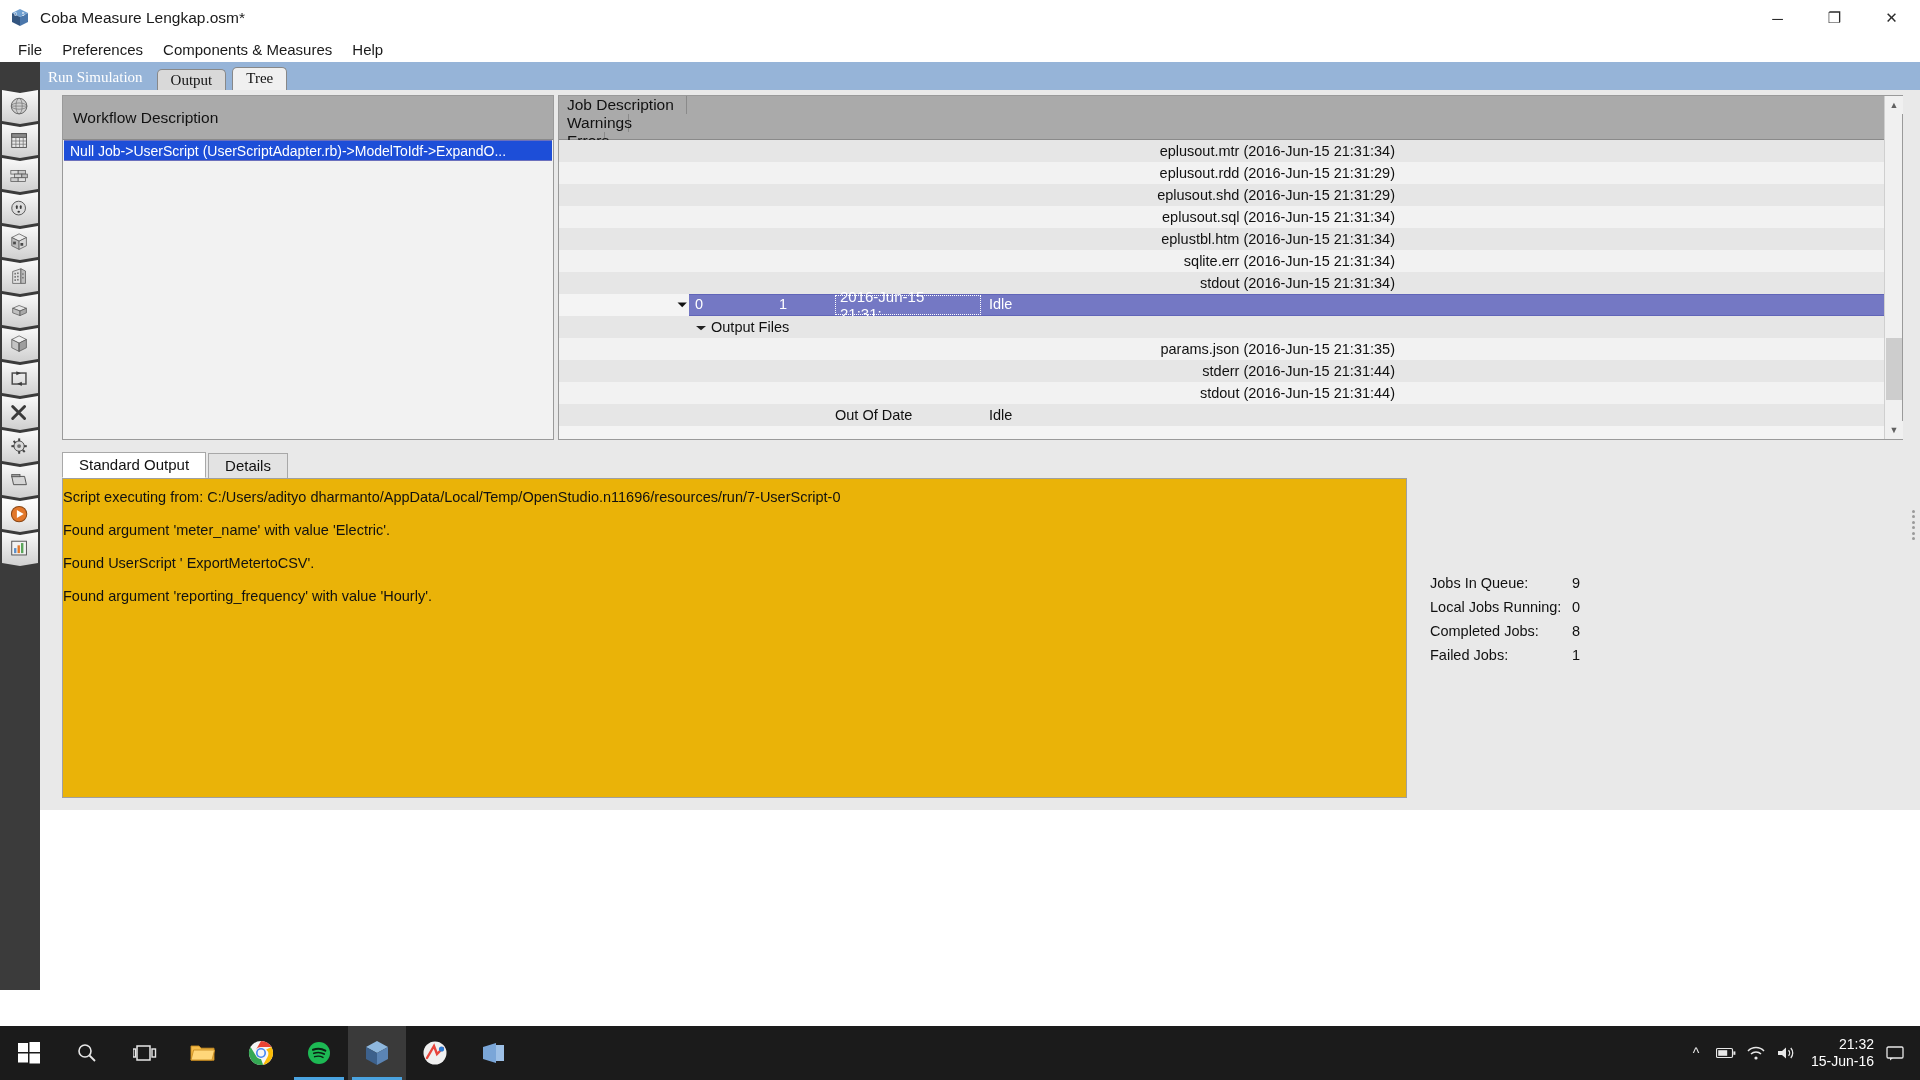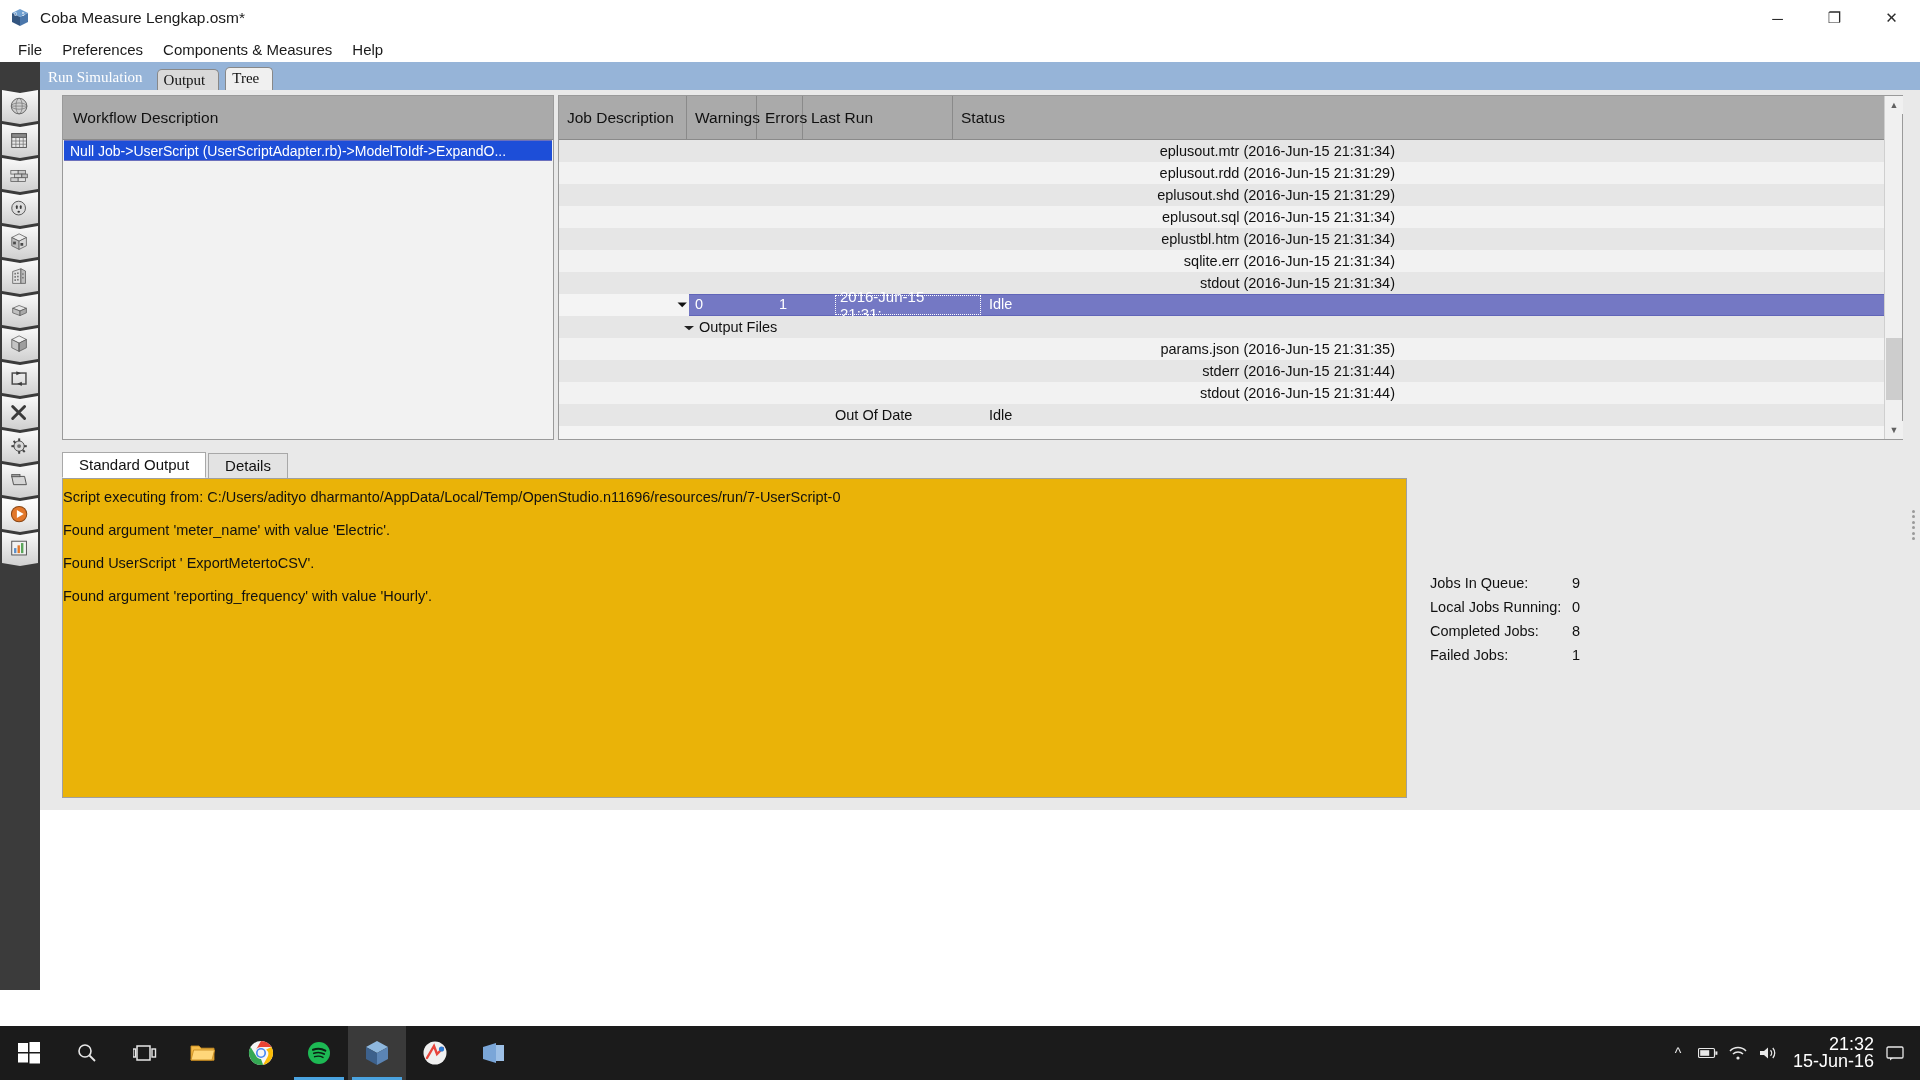--- a/index.html
+++ b/index.html
@@ -52,21 +52,21 @@
     position: absolute; left: 40px; top: 0; height: 28px;
     display: flex; align-items: flex-end;
   }
   .tab-title {
     font-size: 15px; color: #ffffff; padding: 0 8px 4px 8px;
   }
   .tab {
     font-size: 15px; color: #111; background: #d9d9d9;
     border: 1px solid #888; border-bottom: none;
     border-radius: 5px 5px 0 0;
-    padding: 2px 13px 3px 6px; margin-left: 6px;
+    padding: 2px 13px 3px 13px; margin-left: 6px;
     position: relative; top: 2px;
   }
   .tab.active { background: #f0f0f0; top: 1px; padding-bottom: 4px; }
 
   
   .rail {
     position: absolute; left: 0; top: 90px; width: 40px; height: 900px;
     background: #3b3b3b;
   }
   .rail-btn {
@@ -108,20 +108,21 @@
   }
 
   
   .tree-panel {
     position: absolute; left: 518px; top: 5px; width: 1345px; height: 345px;
     background: #f4f4f4; border: 1px solid #9a9a9a;
   }
   .tree-head {
     display: flex; height: 44px; background: #aaaaaa;
     border-bottom: 1px solid #8a8a8a;
+    flex-direction: column;
   }
   .th {
     display: flex; align-items: center; padding-left: 8px;
     font-size: 15.5px; color: #111; border-right: 1px solid #8a8a8a;
   }
   .tree-body { position: relative; height: 299px; overflow: hidden; }
   .tr {
     display: flex; height: 22px; align-items: center;
     font-size: 14.5px; color: #111; position: relative;
   }
@@ -214,21 +215,21 @@
   .tb-item.openstudio { background: #3a3a3a; }
   .tray {
     position: absolute; right: 0; bottom: 0; height: 54px;
     display: flex; align-items: center; padding-right: 10px;
   }
   .tray-ico {
     width: 30px; height: 54px; display: flex; align-items: center;
     justify-content: center; color: #e8e8e8; font-size: 14px;
   }
   .clock {
-    color: #fff; font-size: 18px; line-height: 17px; text-align: right;
+    color: #fff; font-size: 14px; line-height: 17px; text-align: right;
     padding-left: 10px; padding-right: 6px;
   }
 </style>
 </head>
 <body>
 
 <div id="app">
 
   <div class="titlebar">
     <span class="title-icon">
@@ -453,21 +454,21 @@
         <div class="tr even sel">
           <div class="sel-band"></div>
           <span class="sel-chev">⏷</span>
           <span class="sel-c1">0</span>
           <span class="sel-c2">1</span>
           <span class="sel-c3">2016-Jun-15 21:31:...</span>
           <span class="sel-c4">Idle</span>
         </div>
 
         <div class="tr odd">
-          <span class="node-label" style="left:124px">
+          <span class="node-label" style="left:136px">
             <span class="chev">⏷</span>
             <span>Output Files</span>
           </span>
         </div>
 
         <div class="tr even">
           <span class="file-label">params.json (2016-Jun-15 21:31:35)</span>
         </div>
         <div class="tr odd">
           <span class="file-label">stderr (2016-Jun-15 21:31:44)</span>

